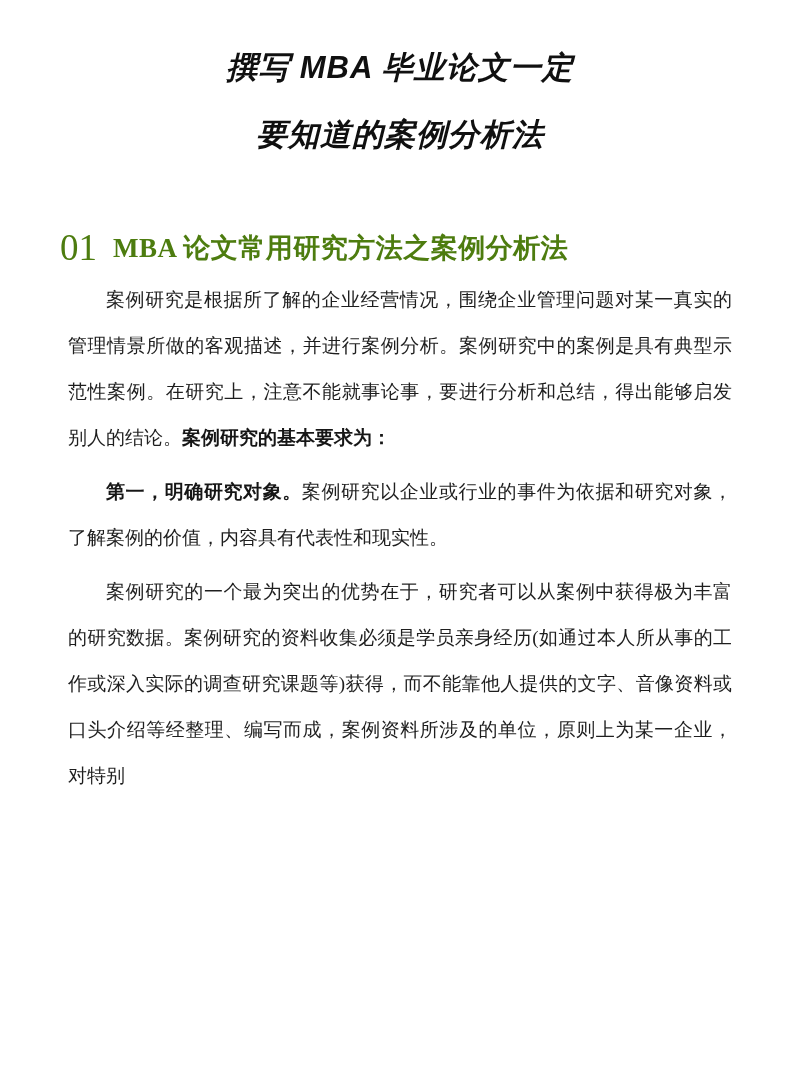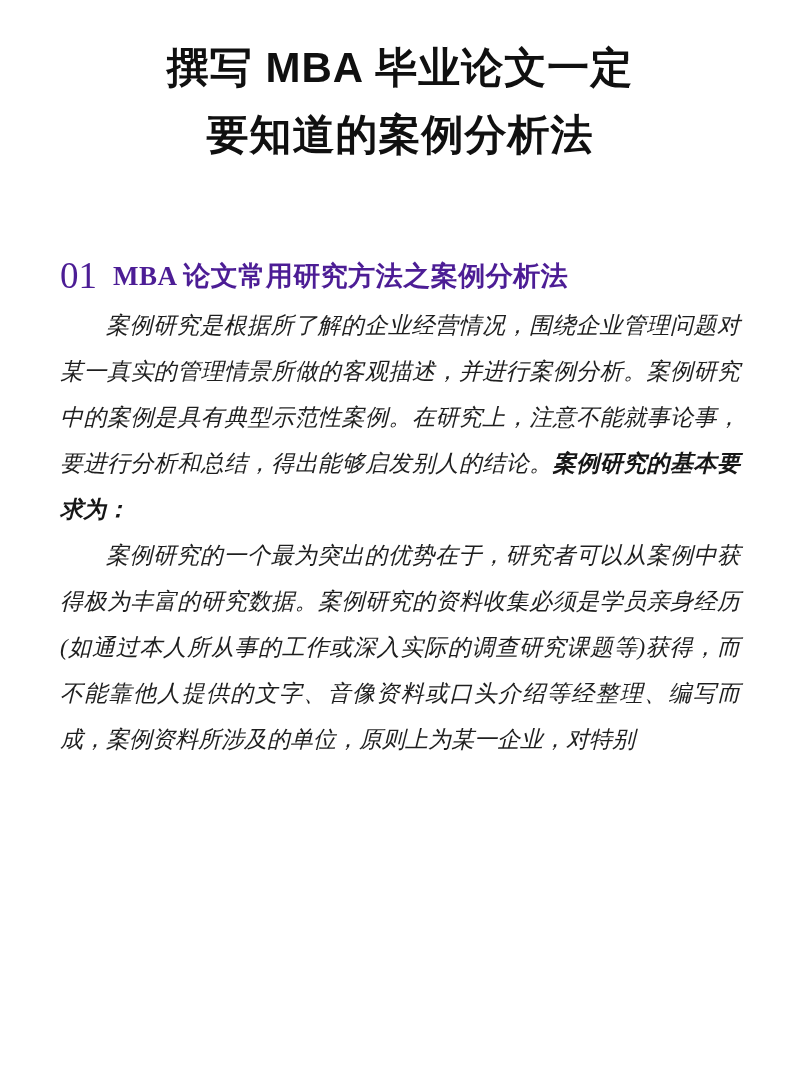--- a/index.html
+++ b/index.html
@@ -15,54 +15,54 @@
     background: #ffffff;
     overflow: hidden;
     font-family: "Liberation Serif", "DejaVu Serif", serif;
     color: #1e1e1e;
   }
   .doc-title {
     margin-top: 34px;
     text-align: center;
     font-family: "Liberation Sans", "DejaVu Sans", sans-serif;
     font-weight: bold;
-    font-size: 42px;
+    font-size: 31px;
     line-height: 67px;
     color: #101010;
     letter-spacing: 1px;
+    font-style: italic;
   }
   .content {
     padding: 0 60px;
   }
   .section-heading {
-    margin-top: 86px;
+    margin-top: 58px;
     margin-bottom: 6px;
-    color: #4c1d95;
+    color: #4d7c0f;
     white-space: nowrap;
   }
   .section-heading .sec-num {
     display: inline-block;
     font-family: "Liberation Serif", "DejaVu Serif", serif;
     font-size: 37px;
     font-weight: normal;
     margin-right: 16px;
     vertical-align: -3px;
   }
   .section-heading .sec-title {
     font-size: 27px;
     font-weight: bold;
     letter-spacing: 0.5px;
   }
   .body-text p {
-    margin: 0;
-    font-size: 23px;
+    margin: 8px;
+    font-size: 19px;
     line-height: 46px;
     text-align: justify;
     color: #1e1e1e;
-    font-style: italic;
   }
   .body-text p.indent {
     text-indent: 2em;
   }
   .body-text b {
     font-weight: bold;
     color: #161616;
   }
 </style>
 </head>
@@ -76,20 +76,21 @@
   </div>
 
   <div class="content">
 
     <div class="section-heading">
       <span class="sec-num">01</span><span class="sec-title">MBA 论文常用研究方法之案例分析法</span>
     </div>
 
     <div class="body-text">
       <p class="indent"><span>案例研究是根据所了解的企业经营情况，围绕企业管理问题对某一真实的管理情景所做的客观描述，并进行案例分析。案例研究中的案例是具有典型示范性案例。在研究上，注意不能就事论事，要进行分析和总结，得出能够启发别人的结论。</span><b>案例研究的基本要求为：</b></p>
+      <p class="indent"><b>第一，明确研究对象。</b><span>案例研究以企业或行业的事件为依据和研究对象，了解案例的价值，内容具有代表性和现实性。</span></p>
     </div>
 
 
     <div class="body-text">
       <p class="indent"><span>案例研究的一个最为突出的优势在于，研究者可以从案例中获得极为丰富的研究数据。案例研究的资料收集必须是学员亲身经历(如通过本人所从事的工作或深入实际的调查研究课题等)获得，而不能靠他人提供的文字、音像资料或口头介绍等经整理、编写而成，案例资料所涉及的单位，原则上为某一企业，对特别</span></p>
     </div>
 
   </div>
 </div>
 

